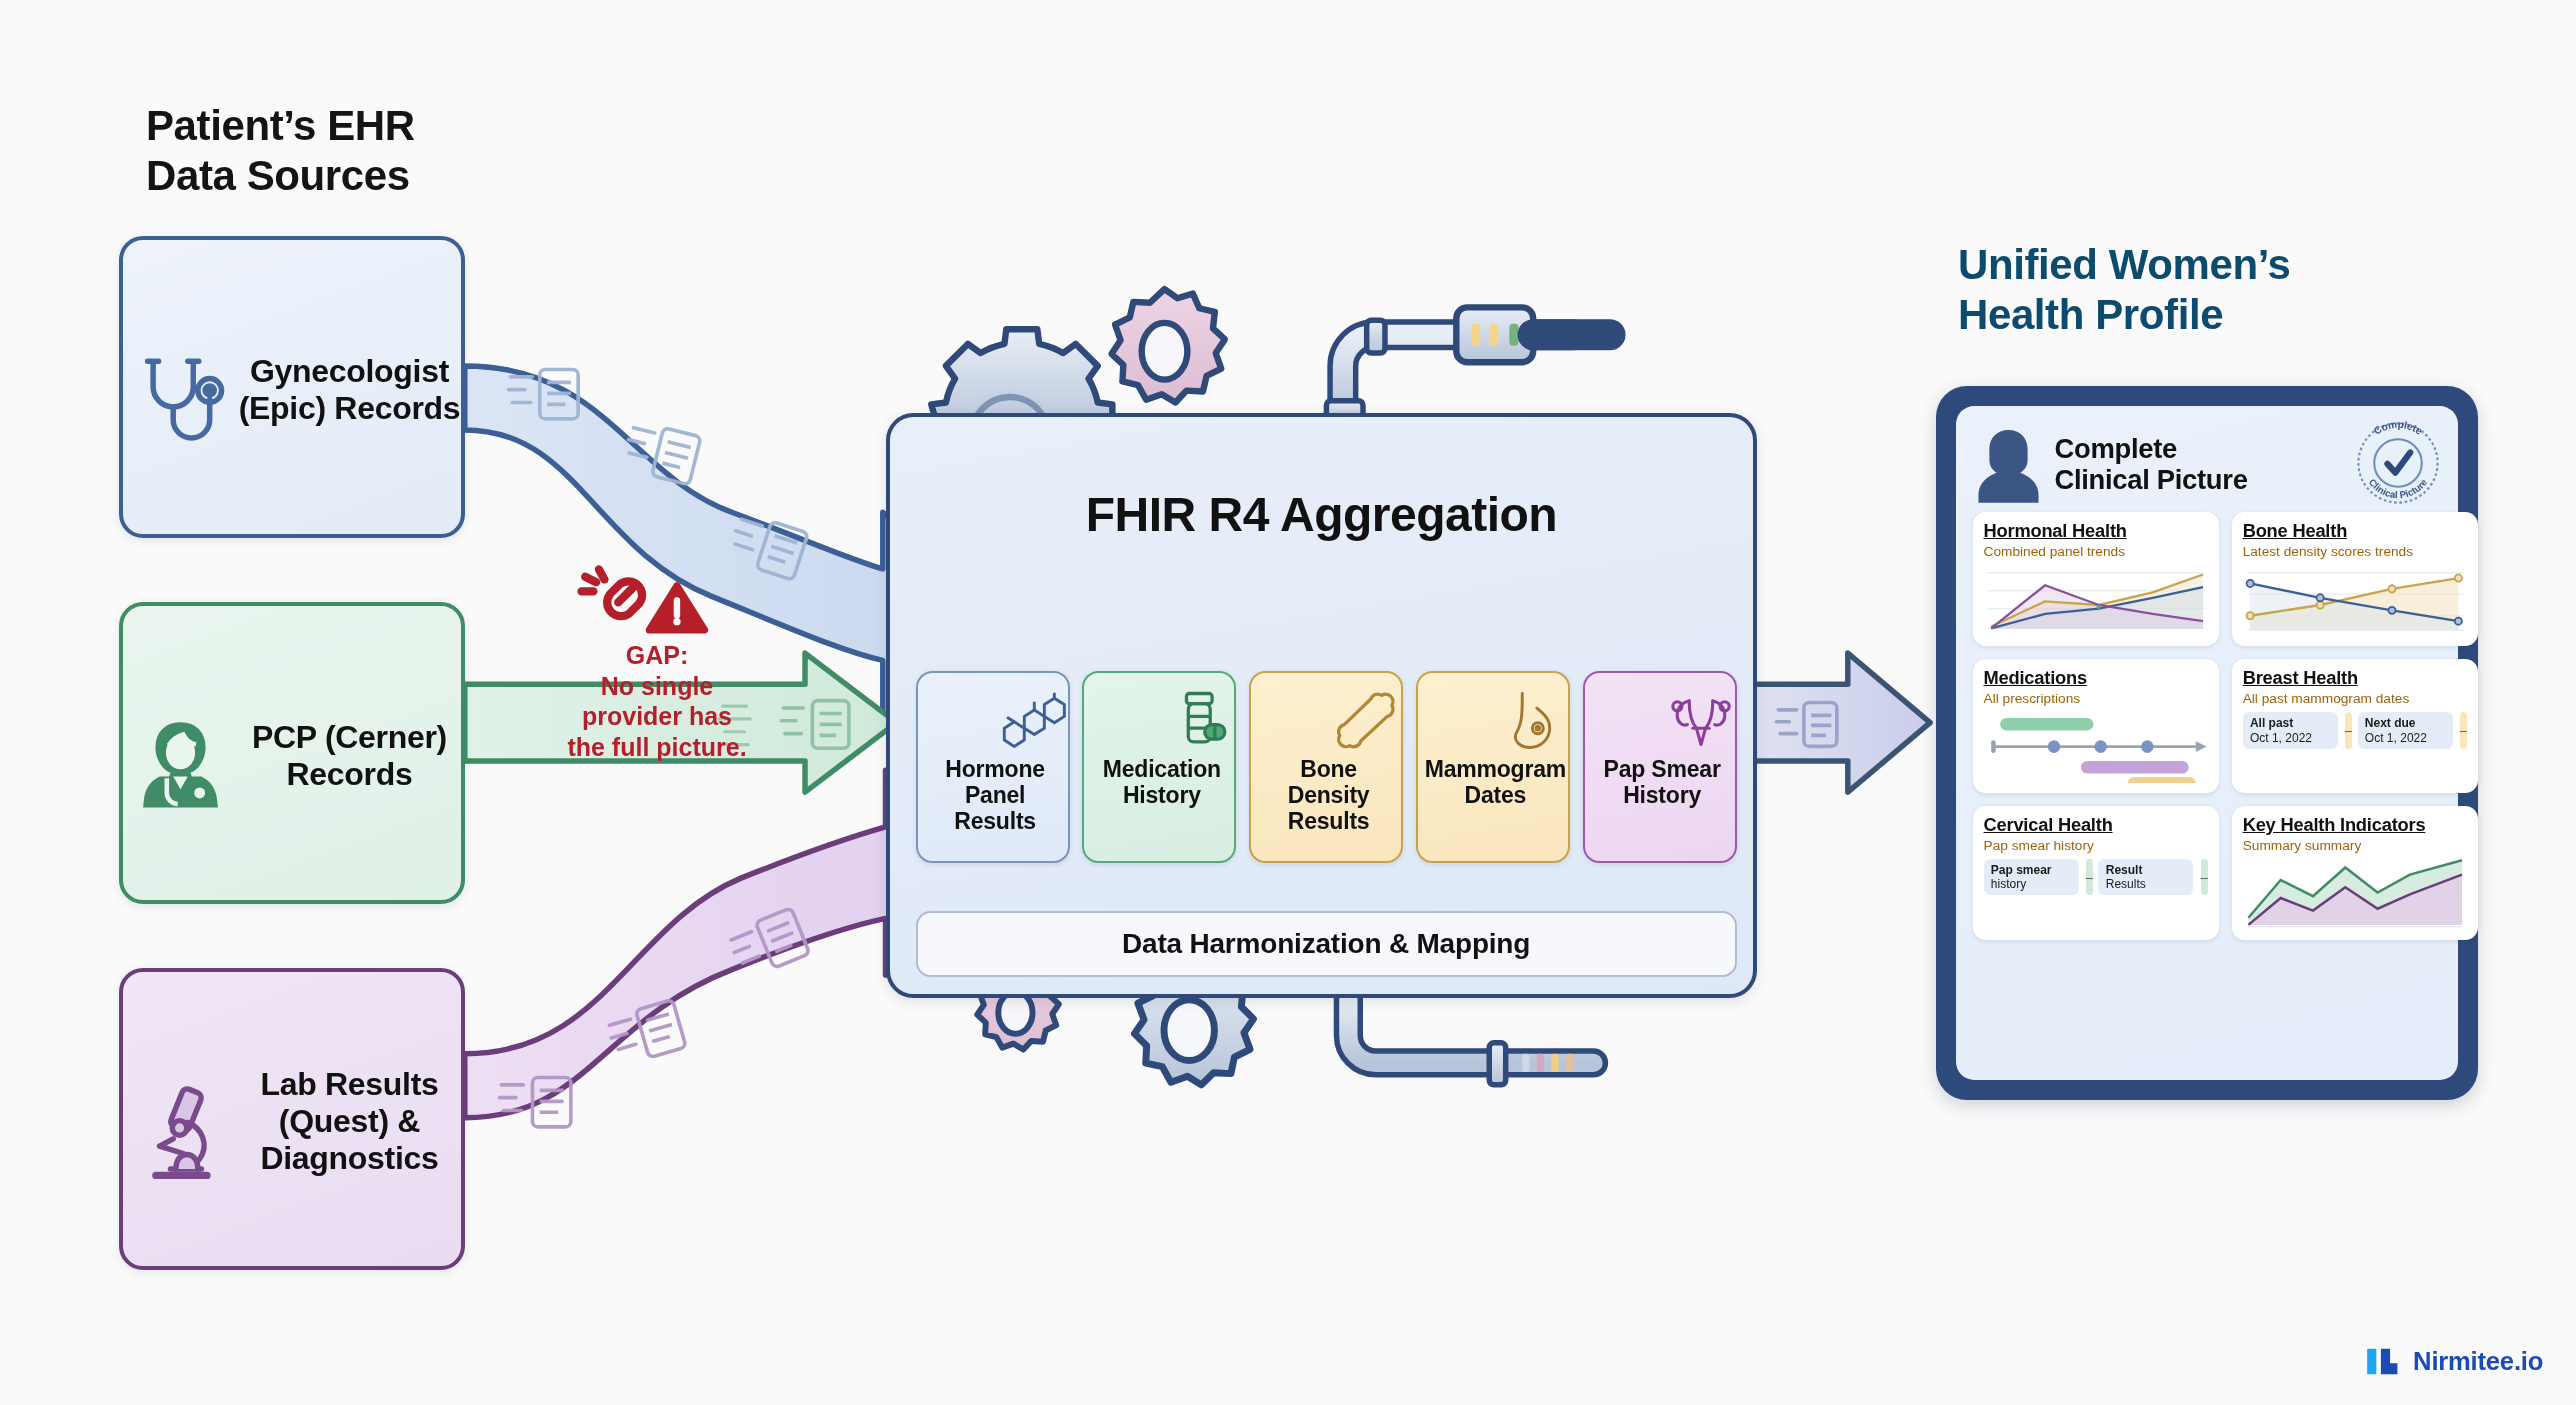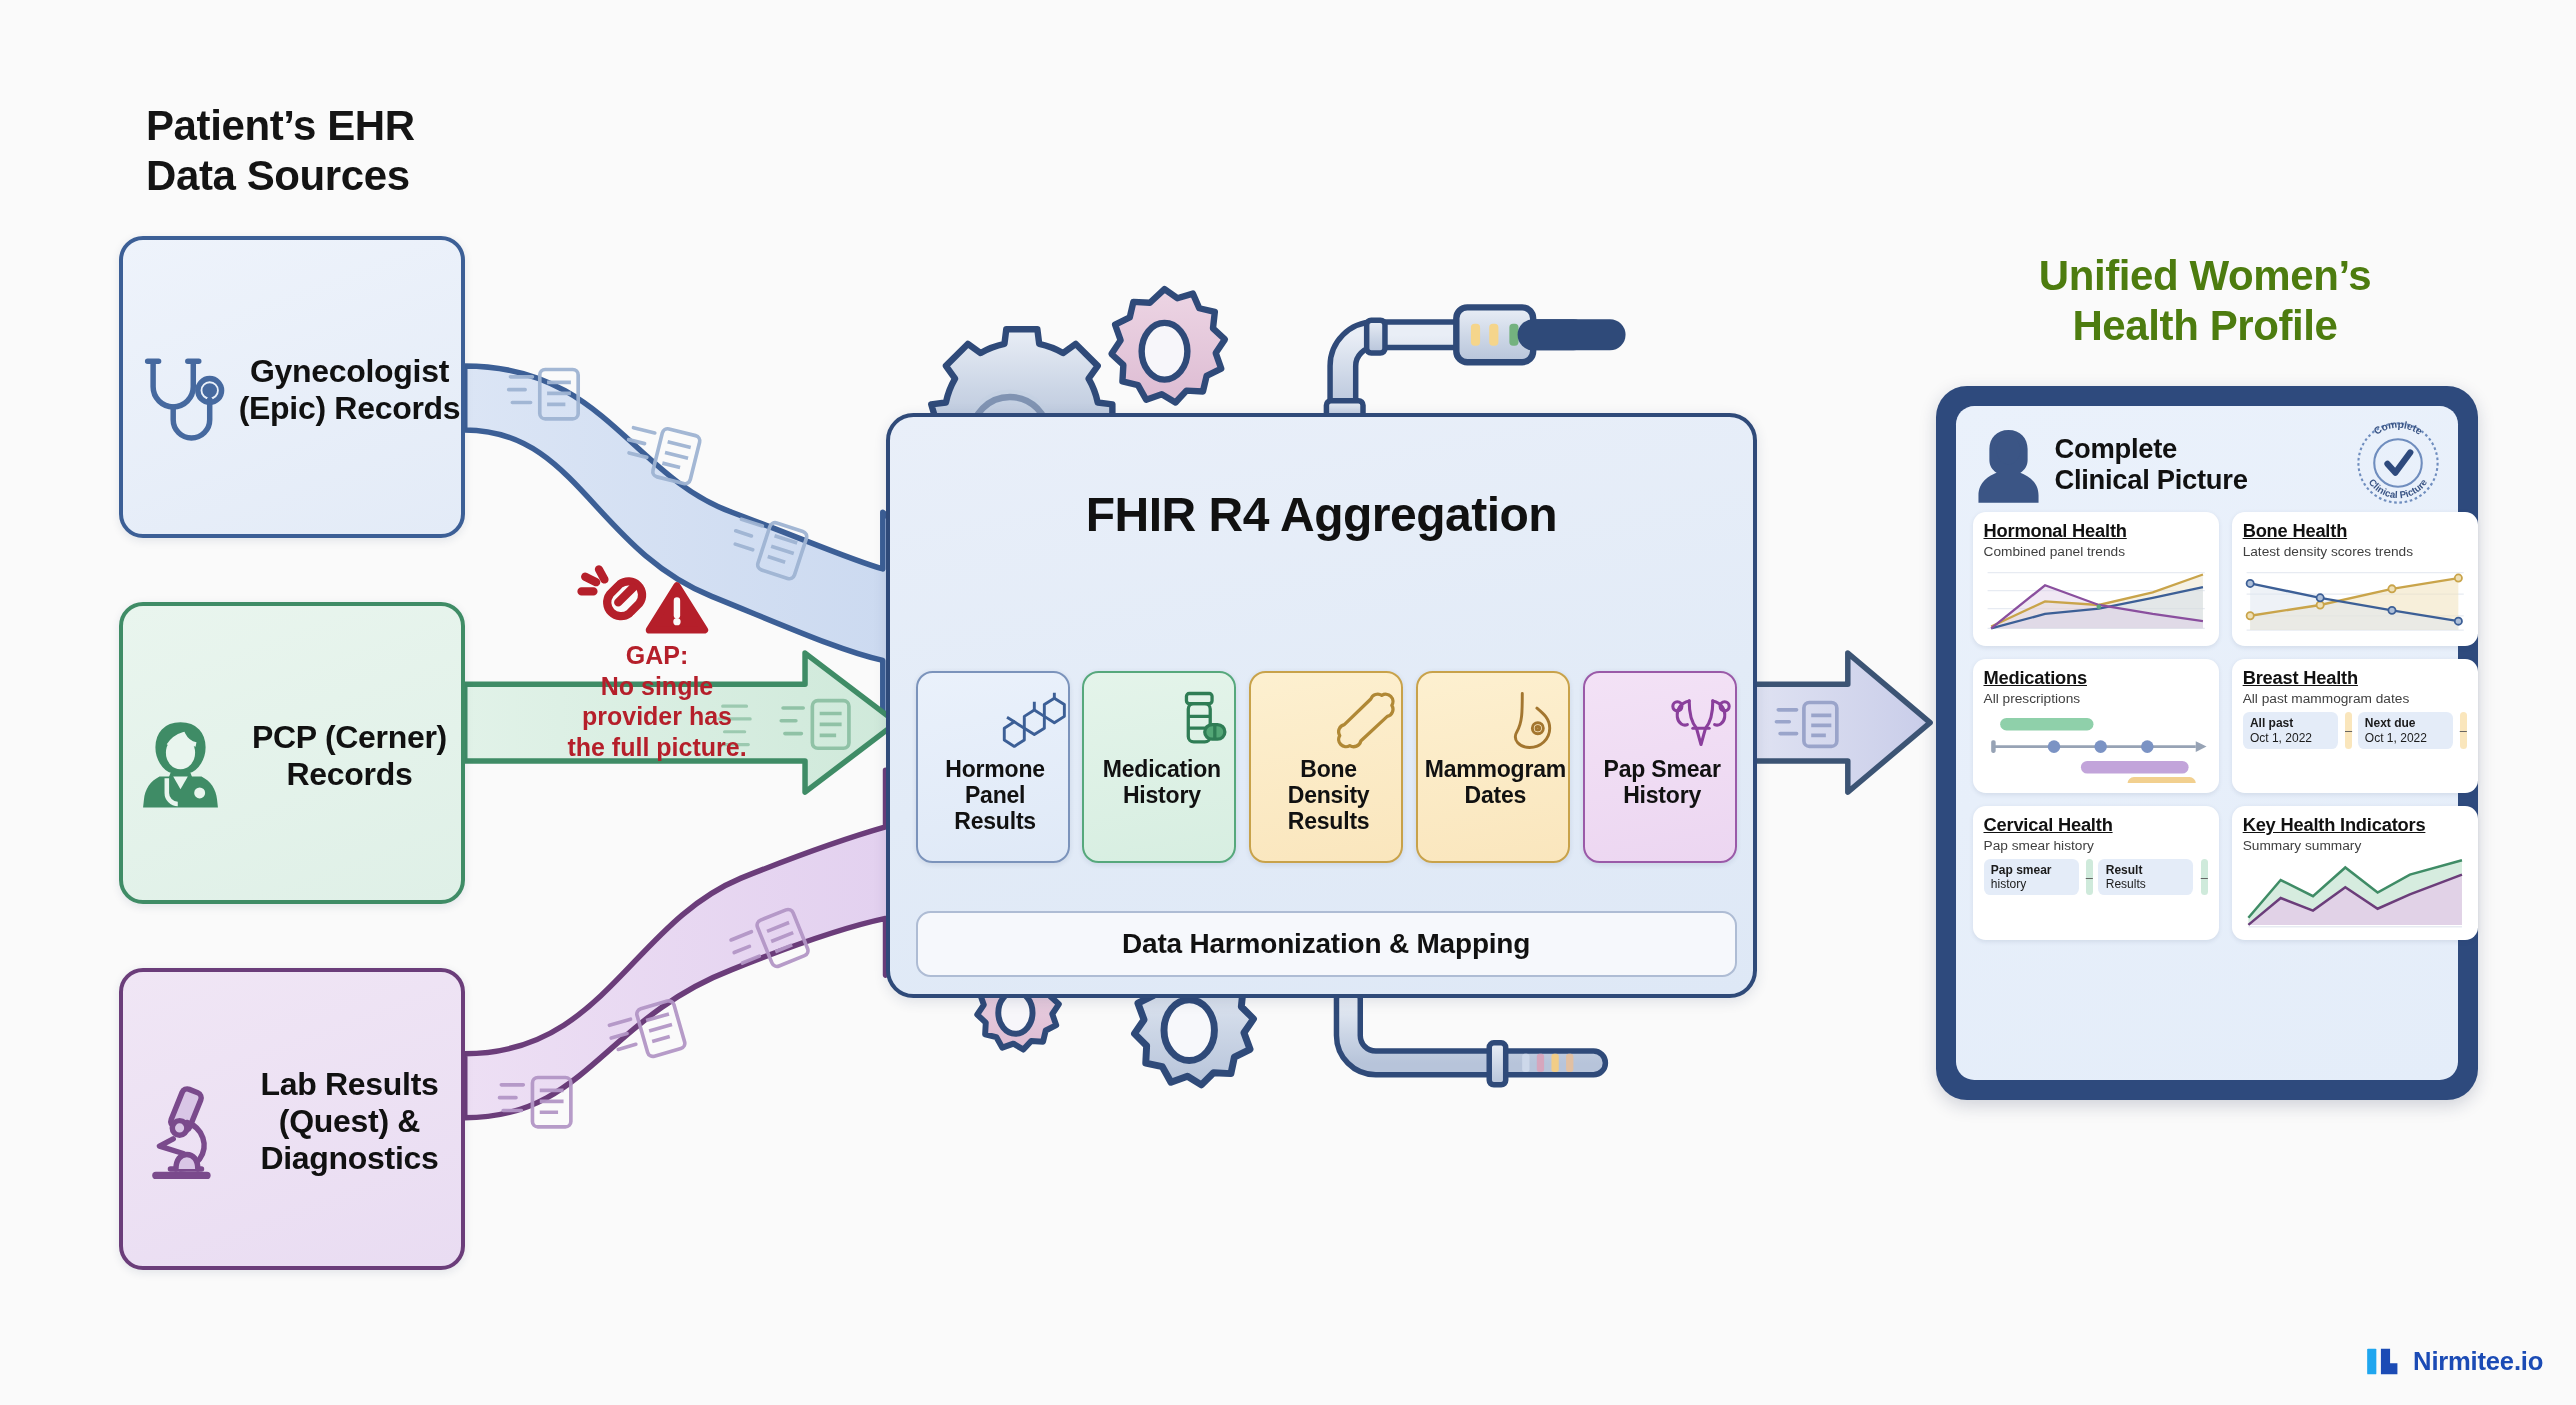--- a/index.html
+++ b/index.html
@@ -14,23 +14,22 @@
   .stage{position:absolute;inset:0;}
   svg.bg{position:absolute;left:0;top:0;width:2576px;height:1405px;}
 
   
   .h-left{
     position:absolute;left:146px;top:101px;width:384px;
     font-size:42px;font-weight:bold;line-height:1.18;color:#141414;
     letter-spacing:-0.4px;
   }
   .h-right{
-    position:absolute;left:1958px;top:251px;width:494px;
-    text-align:center;
-    font-size:42px;font-weight:bold;line-height:1.18;color:#4d7c0f;
+    position:absolute;left:1958px;top:240px;width:494px;
+    font-size:42px;font-weight:bold;line-height:1.18;color:#0c4a6e;
     letter-spacing:-0.4px;
   }
 
   
   .srcbox{
     position:absolute;width:346px;height:302px;
     border-radius:24px;border:4.6px solid #3c5f96;
     background:linear-gradient(160deg,#eef3fb 0%,#e3ebf7 100%);
     box-shadow:0 2.7px 8.2px rgba(30,50,90,.10);
     display:flex;flex-direction:row;align-items:center;justify-content:flex-start;
@@ -106,21 +105,21 @@
   .profhead{display:flex;align-items:center;gap:11px;height:88px;}
   .profname{font-size:27.4px;font-weight:bold;line-height:1.12;color:#111;letter-spacing:-0.3px;}
   .badge{position:absolute;right:16.5px;top:12.8px;width:88px;height:88px;}
 
   .grid{display:grid;grid-template-columns:1fr 1fr;gap:12.8px;margin-top:3.7px;}
   .tcard{
     background:#fff;border-radius:12.8px;padding:9.1px 11px 11px 11px;
     box-shadow:0 1.8px 4.6px rgba(40,60,100,.10);height:134px;box-sizing:border-box;
   }
   .tcard .t{font-size:18.3px;font-weight:bold;color:#111;line-height:1.1;letter-spacing:-0.2px;text-decoration:underline;}
-  .tcard .s{font-size:13.7px;color:#404040;margin-top:2.7px;line-height:1.1;}
+  .tcard .s{font-size:13.7px;color:#a16207;margin-top:2.7px;line-height:1.1;}
   .tcard .body{margin-top:5.5px;}
   .rows{display:flex;flex-direction:row;gap:5.5px;margin-top:6.4px;}
   .row{display:flex;gap:7.3px;align-items:stretch;}
   .rlabel{
     background:#e4ecf8;border-radius:6.4px;padding:3.7px 7.3px;width:95px;box-sizing:border-box;
     font-size:12px;line-height:1.2;color:#1b1b1b;
   }
   .rlabel b{font-weight:bold;display:block;}
   .rval{
     flex:1;border-radius:6.4px;display:flex;align-items:center;justify-content:center;

